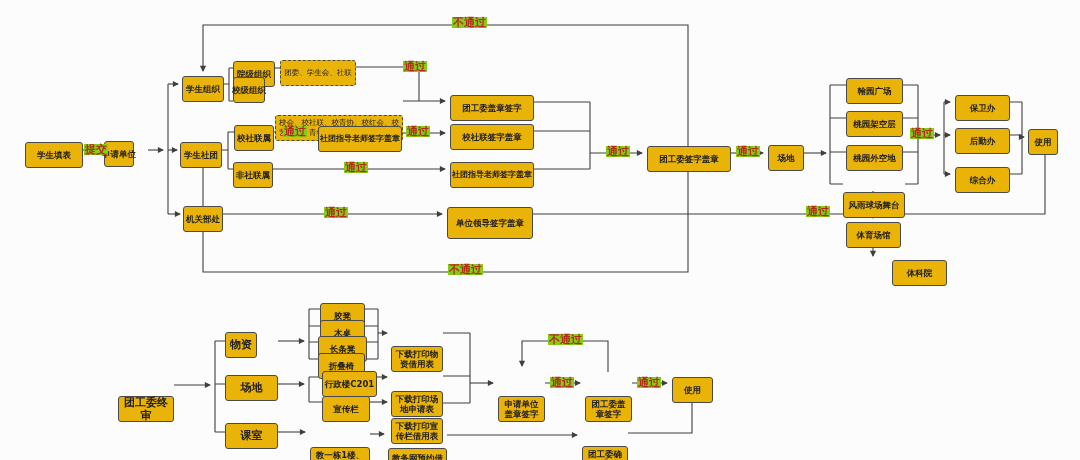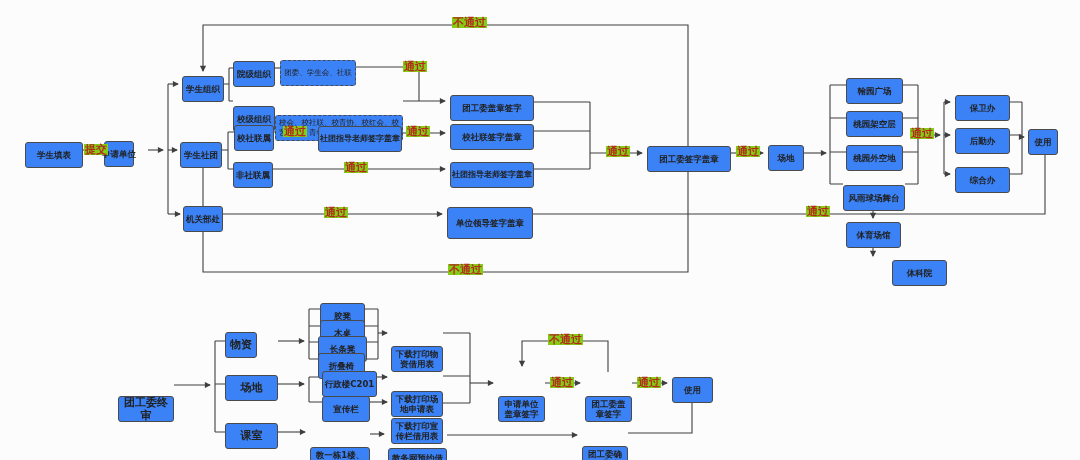--- a/index.html
+++ b/index.html
@@ -3,21 +3,21 @@
 <meta charset="utf-8">
 <style>
   html,body{margin:0;padding:0;background:#fcfcfc;}
   #stage{
     position:relative;width:1080px;height:460px;background:#fcfcfc;overflow:hidden;
     font-family:"DejaVu Sans","Liberation Sans",sans-serif;
   }
   #wires{position:absolute;left:0;top:0;z-index:1;}
   .node{
     position:absolute;box-sizing:border-box;z-index:2;
-    background:#3b82f6;border:1.4px solid #4a4a4a;border-radius:3px;
+    background:#eab308;border:1.4px solid #4a4a4a;border-radius:3px;
     display:flex;align-items:center;justify-content:center;text-align:center;
     font-size:8.5px;font-weight:700;color:#222;line-height:1.2;padding:12px 2px;
     white-space:nowrap;
   }
   .wrap{white-space:normal;margin-top:24px;}
   .dashed{border-style:dashed;border-width:1.2px;font-weight:400;}
   .tiny{font-size:7.5px;line-height:1.35;}
   .big{font-size:11px;}
   .lbl{
     position:absolute;z-index:3;color:#b5291d;font-weight:700;font-size:11px;
@@ -94,35 +94,35 @@
     </g>
   </svg>
 
   <div class="node" style="left:25px;top:142px;width:58px;height:17px">学生填表</div>
   <div class="node" style="left:104px;top:141px;width:30px;height:18px">申请单位</div>
   <div class="node" style="left:182px;top:76px;width:42px;height:16px">学生组织</div>
   <div class="node" style="left:180px;top:142px;width:42px;height:16px">学生社团</div>
   <div class="node" style="left:183px;top:206px;width:40px;height:16px">机关部处</div>
   <div class="node" style="left:233px;top:61px;width:42px;height:14px">院级组织</div>
   <div class="node dashed tiny" style="left:280px;top:60px;width:76px;height:15px">团委、学生会、社联</div>
-  <div class="node" style="left:233px;top:106px;width:42px;height:15px">校级组织</div>
+  <div class="node" style="left:233px;top:77px;width:32px;height:15px">校级组织</div>
   <div class="node dashed tiny wrap" style="left:275px;top:91px;width:128px;height:21px">校会、校社联、校青协、校红会、校艺术团、青年文化中心、校研究生会</div>
   <div class="node" style="left:234px;top:125px;width:40px;height:14px">校社联属</div>
   <div class="node" style="left:233px;top:162px;width:40px;height:14px">非社联属</div>
   <div class="node" style="left:450px;top:95px;width:84px;height:15px">团工委盖章签字</div>
   <div class="node" style="left:318px;top:126px;width:84px;height:15px;font-size:8px">社团指导老师签字盖章</div>
   <div class="node" style="left:450px;top:124px;width:84px;height:15px">校社联签字盖章</div>
   <div class="node" style="left:450px;top:162px;width:84px;height:15px;font-size:8px">社团指导老师签字盖章</div>
   <div class="node" style="left:447px;top:207px;width:86px;height:32px">单位领导签字盖章</div>
   <div class="node" style="left:647px;top:146px;width:84px;height:15px">团工委签字盖章</div>
   <div class="node" style="left:768px;top:145px;width:36px;height:16px">场地</div>
   <div class="node" style="left:846px;top:78px;width:57px;height:14px">翰园广场</div>
   <div class="node" style="left:846px;top:111px;width:57px;height:14px">桃园架空层</div>
   <div class="node" style="left:846px;top:145px;width:57px;height:24px">桃园外空地</div>
-  <div class="node" style="left:843px;top:185px;width:62px;height:14px">风雨球场舞台</div>
+  <div class="node" style="left:843px;top:192px;width:62px;height:14px">风雨球场舞台</div>
   <div class="node" style="left:955px;top:95px;width:55px;height:14px">保卫办</div>
   <div class="node" style="left:955px;top:128px;width:55px;height:26px">后勤办</div>
   <div class="node" style="left:955px;top:167px;width:55px;height:14px">综合办</div>
   <div class="node" style="left:1028px;top:129px;width:30px;height:16px">使用</div>
   <div class="node" style="left:846px;top:222px;width:55px;height:15px">体育场馆</div>
   <div class="node" style="left:892px;top:260px;width:55px;height:14px">体科院</div>
 
   <div class="node wrap big" style="left:118px;top:372px;width:56px;height:26px">团工委终审</div>
   <div class="node big" style="left:225px;top:332px;width:32px;height:18px">物资</div>
   <div class="node big" style="left:225px;top:375px;width:53px;height:18px">场地</div>

